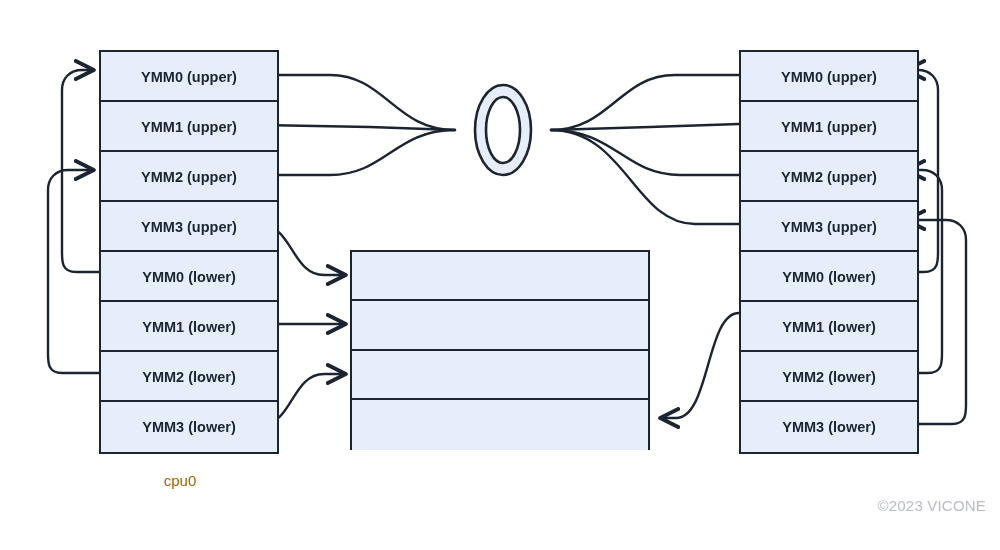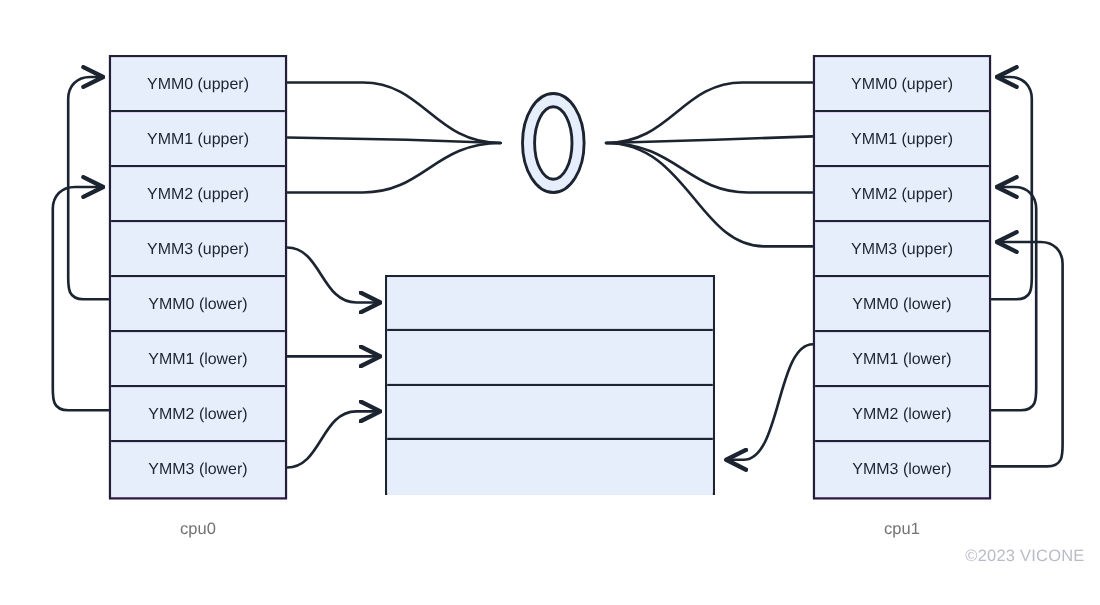--- a/index.html
+++ b/index.html
@@ -15,24 +15,25 @@
     font-family: "Liberation Sans", sans-serif;
     overflow: hidden;
   }
   #wires {
     position: absolute;
     left: 0; top: 0;
     width: 1000px; height: 550px;
   }
   .regfile {
     position: absolute;
-    width: 162px;
+    width: 180px;
     border: 2.2px solid #1b2430;
     box-sizing: border-box;
     background: #d946ef;
+    font-weight: bold;
   }
   #regfile-left  { left: 99px;  top: 50px; }
   #regfile-right { left: 739px; top: 50px; }
   .reg-row {
     height: 50px;
     line-height: 50px;
     text-align: center;
     font-size: 14.5px;
     color: #1b2430;
     border-bottom: 2.2px solid #1b2430;
@@ -56,21 +57,21 @@
     height: 49.4px;
     border-bottom: 2.2px solid #1b2430;
     box-sizing: border-box;
     background: #e6eefc;
   }
   .buf-row:last-child { border-bottom: none; }
 
   .cpu-label {
     position: absolute;
     font-size: 15px;
-    color: #737373;
+    color: #a16207;
     text-align: center;
     width: 162px;
     white-space: nowrap;
   }
   #cpu-label-left  { left: 99px;  top: 472px; }
   #cpu-label-right { left: 739px; top: 472px; }
 
   #watermark {
     position: absolute;
     right: 14px;
@@ -152,17 +153,16 @@
     <div class="reg-row">YMM1 (upper)</div>
     <div class="reg-row">YMM2 (upper)</div>
     <div class="reg-row">YMM3 (upper)</div>
     <div class="reg-row">YMM0 (lower)</div>
     <div class="reg-row">YMM1 (lower)</div>
     <div class="reg-row">YMM2 (lower)</div>
     <div class="reg-row">YMM3 (lower)</div>
   </div>
 
   <div class="cpu-label" id="cpu-label-left">cpu0</div>
-  <div class="cpu-label" id="cpu-label-right">cpu1</div>
 
   <div id="watermark">©2023 VICONE</div>
 
 </div>
 
 </body></html>

